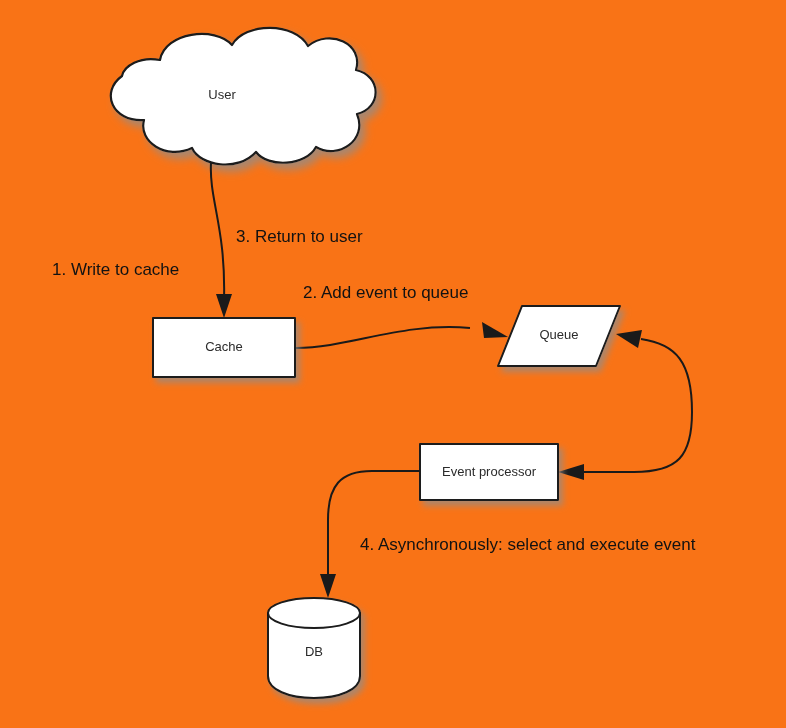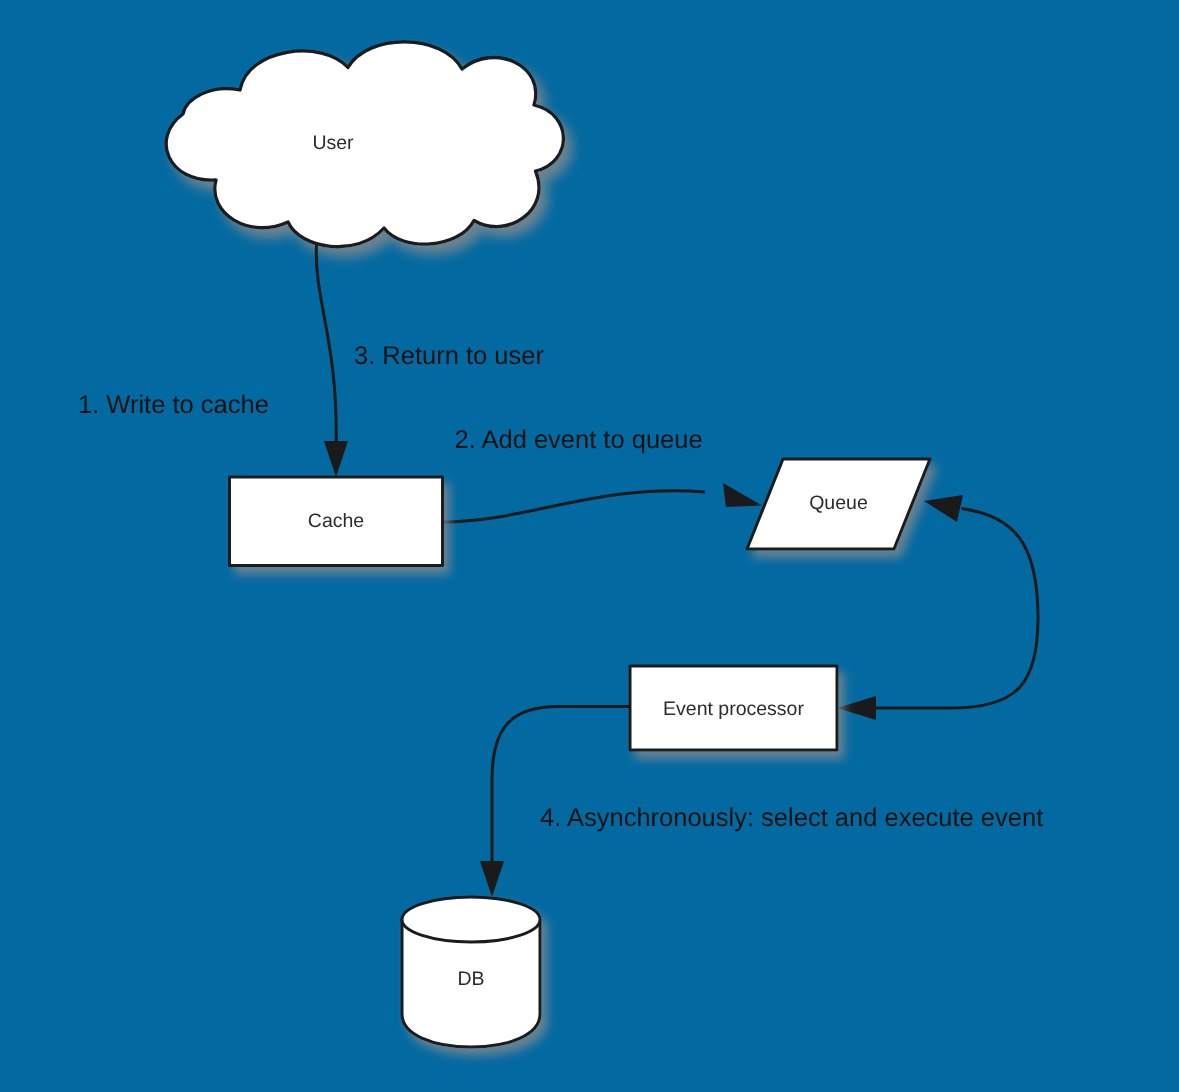--- a/index.html
+++ b/index.html
@@ -10,21 +10,21 @@
   body {
     width: 786px;
     height: 728px;
     font-family: "Liberation Sans", sans-serif;
     overflow: hidden;
   }
   #diagram-root {
     position: relative;
     width: 786px;
     height: 728px;
-    background: #0369a1;
+    background: #f97316;
   }
   svg#diagram-svg {
     position: absolute;
     top: 0;
     left: 0;
     width: 786px;
     height: 728px;
     display: block;
   }
   .shape-fill {

